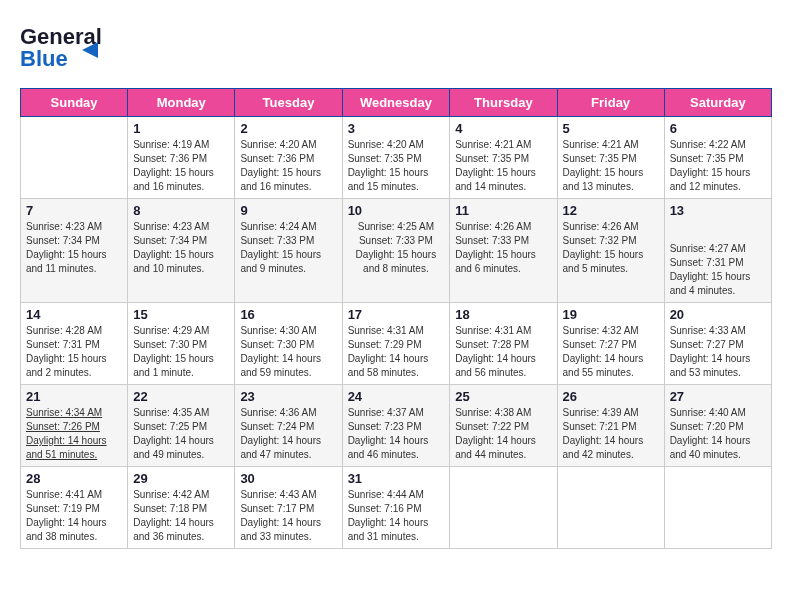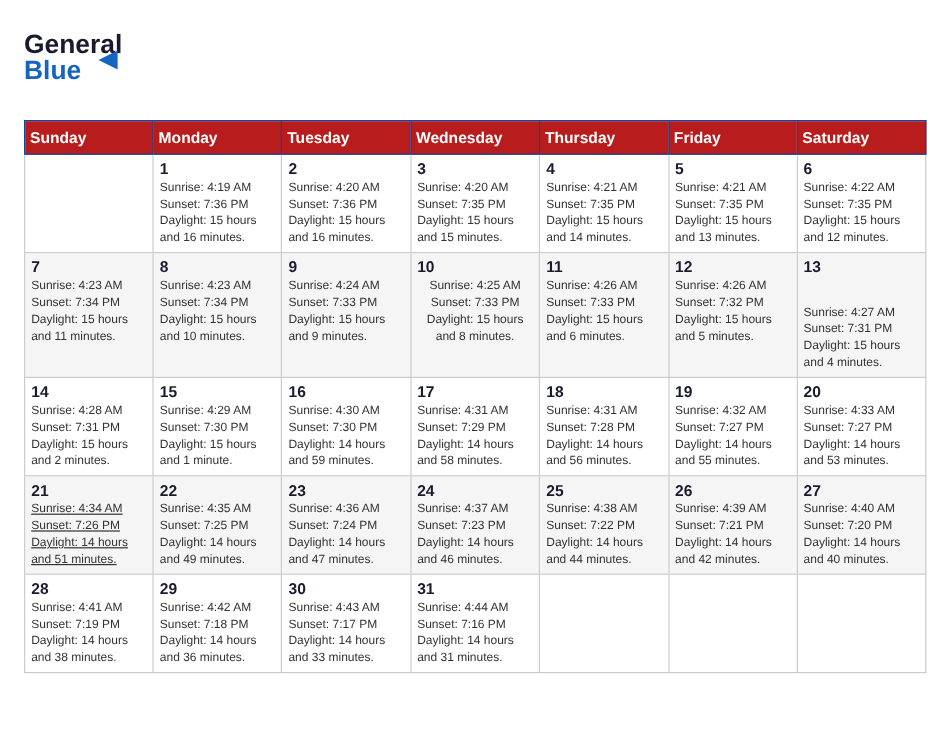--- a/index.html
+++ b/index.html
@@ -7,21 +7,21 @@
       font-family: Arial, sans-serif;
       background: #fff;
       width: 792px;
       min-height: 612px;
       padding: 20px;
     }
     .header {
       display: flex;
       justify-content: space-between;
       align-items: center;
-      margin-bottom: 28px;
+      margin-bottom: 16px;
     }
     .logo {
       display: flex;
       flex-direction: column;
       align-items: flex-start;
     }
     .title-block {
       text-align: right;
     }
     .month-year {
@@ -33,24 +33,24 @@
     .location {
       font-size: 16px;
       color: #555;
     }
     table {
       width: 100%;
       border-collapse: collapse;
       font-size: 11px;
     }
     thead tr th {
-      background-color: #b91c1c;
+      background-color: #ec4899;
       color: #fff;
       padding: 6px 4px;
-      text-align: left;
+      text-align: center;
       font-size: 13px;
       font-weight: bold;
       border: 1px solid #1045a0;
     }
     tbody tr td {
       border: 1px solid #ccc;
       vertical-align: top;
       padding: 4px 5px;
       height: 80px;
       width: 108px;

